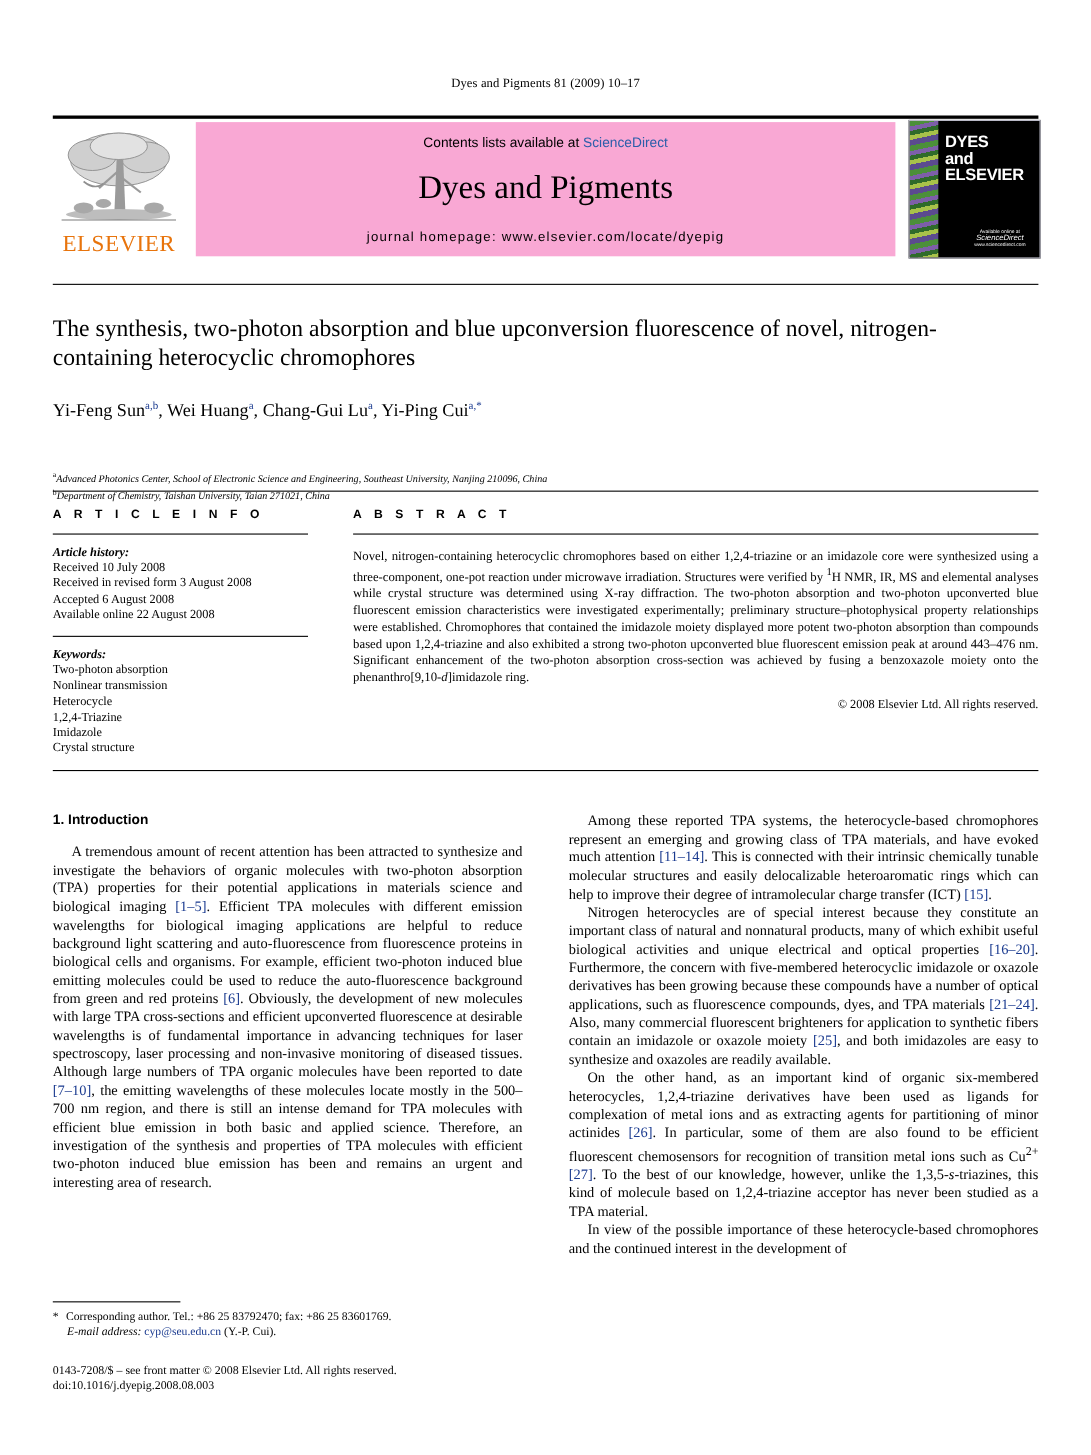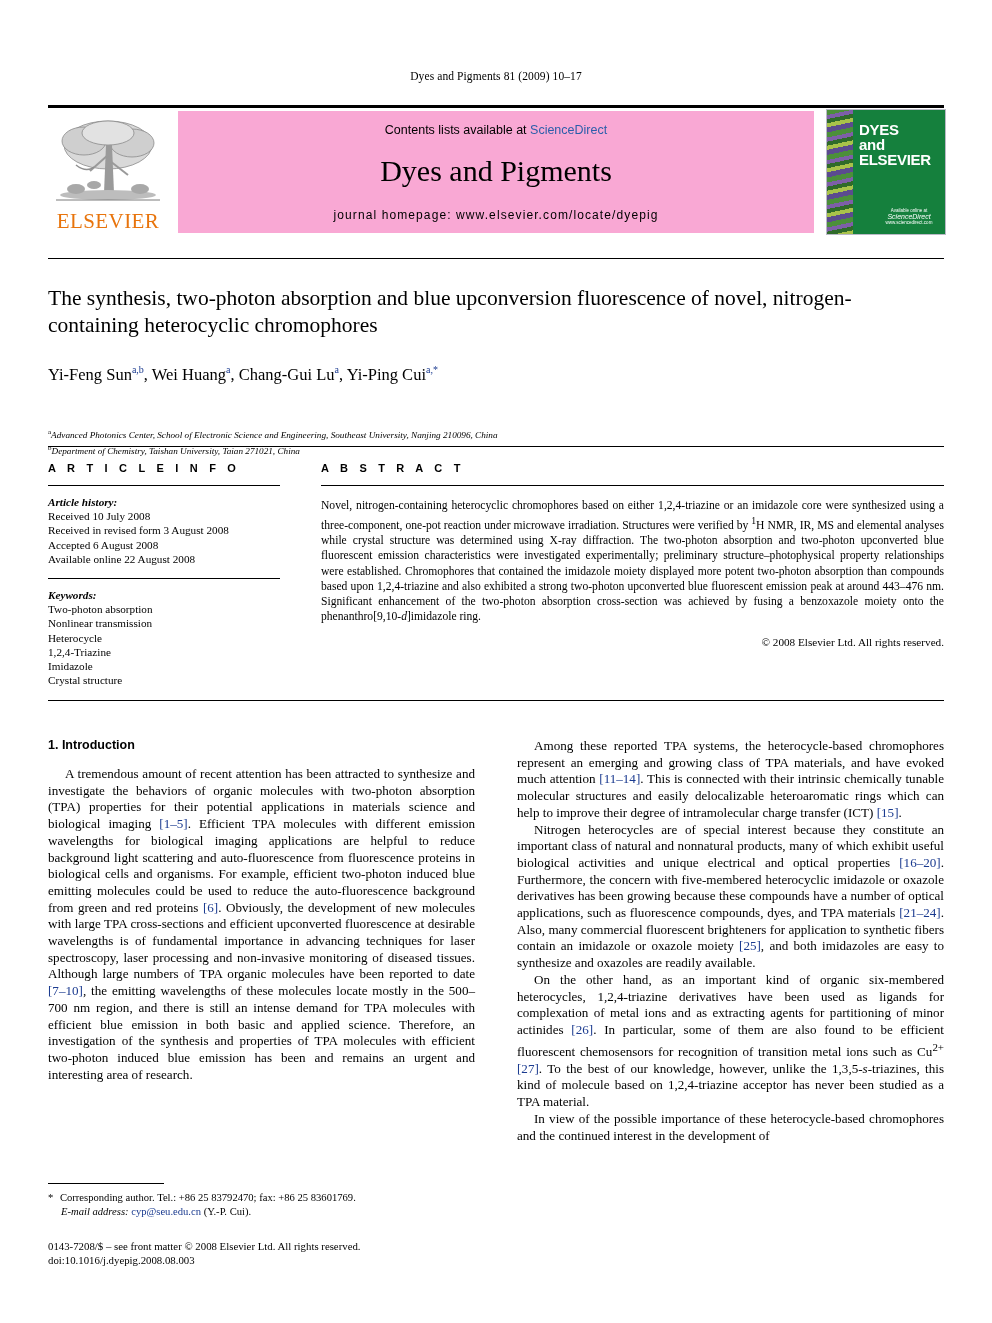--- a/index.html
+++ b/index.html
@@ -106,21 +106,21 @@
     font-family: "Liberation Sans", sans-serif;
     font-size: 12px;
     letter-spacing: 1.1px;
   }
 
   .cover-thumb {
     position: absolute;
     left: 778px; top: 4px;
     width: 118px;
     height: 124px;
-    background: #15803d;
+    background: #000000;
     border: 1px solid #b9b9c6;
     overflow: hidden;
   }
   .cover-strip {
     position: absolute;
     left: 0; top: 0;
     width: 26px;
     height: 124px;
     background:
       repeating-linear-gradient(168deg,

